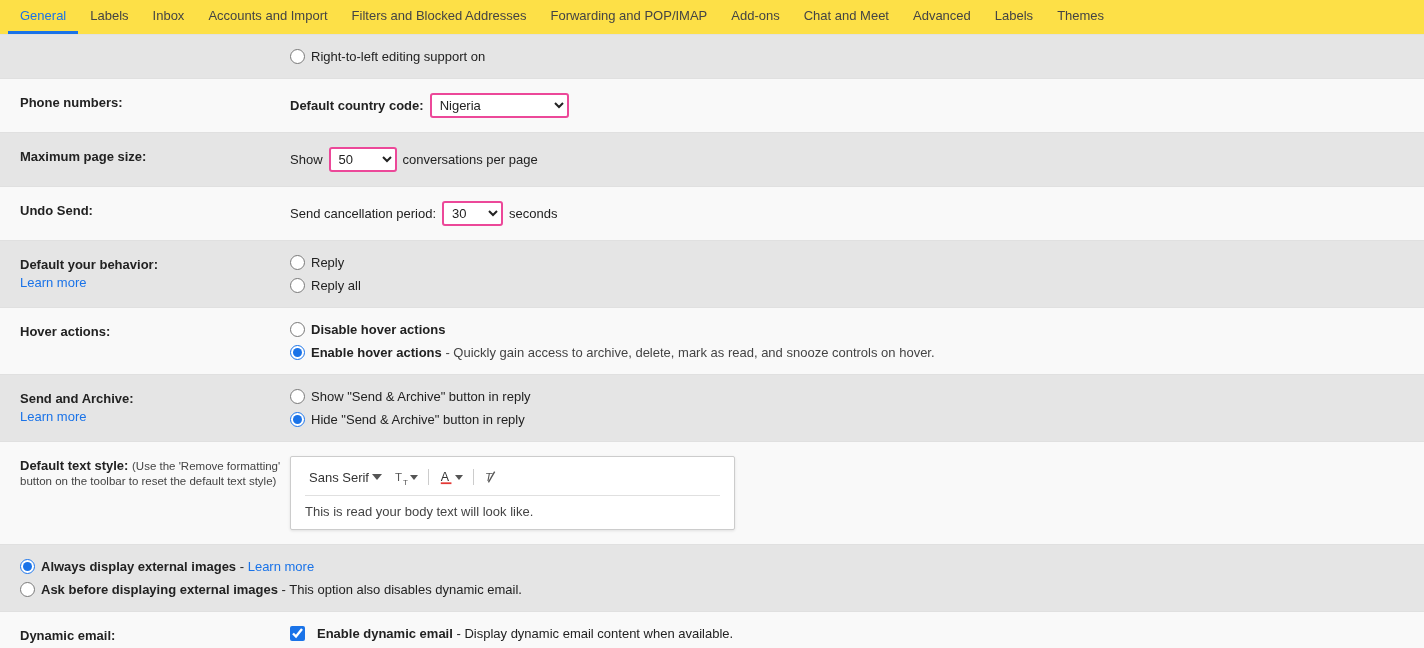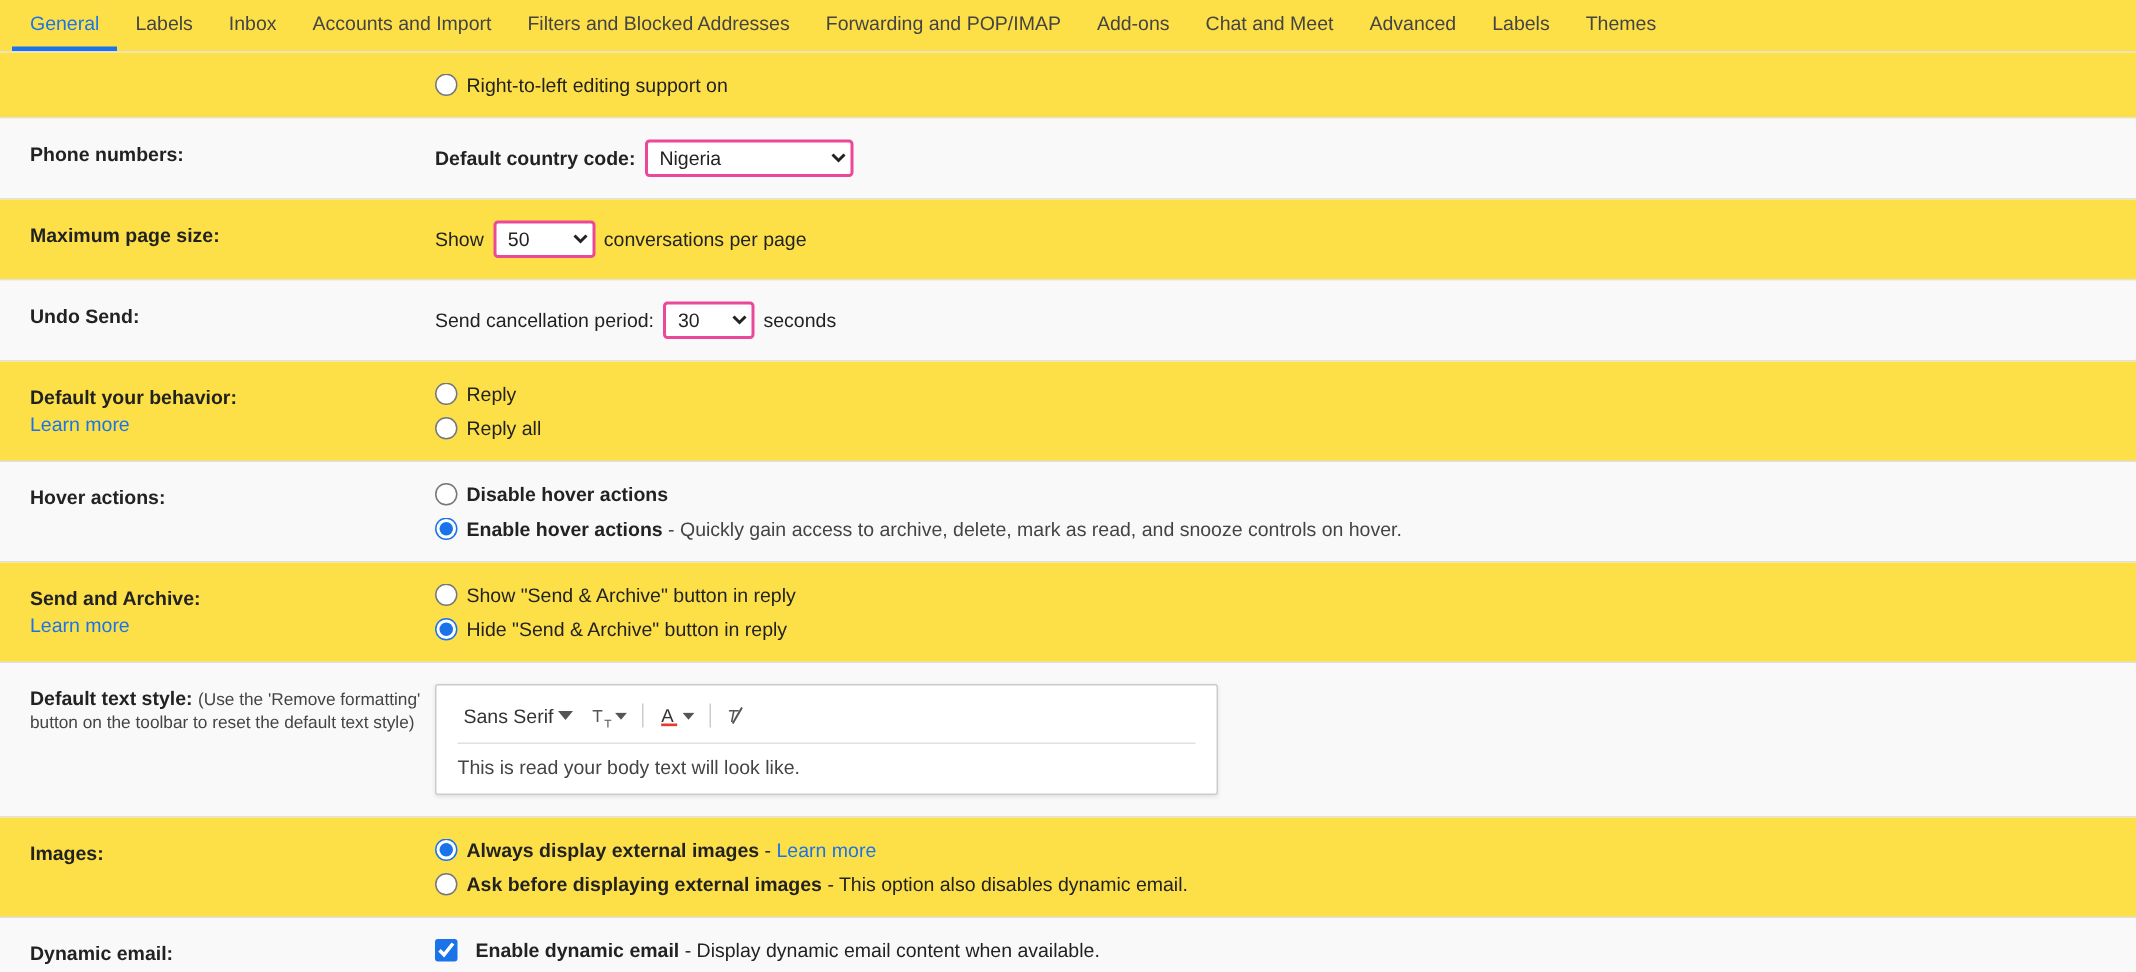--- a/index.html
+++ b/index.html
@@ -42,21 +42,21 @@
       max-width: 1424px;
       padding: 0;
     }
 
     
     .settings-row {
       display: flex;
       align-items: flex-start;
       border-bottom: 1px solid #e0e0e0;
       padding: 14px 20px;
-      background: #fde047;
+      background: #e5e5e5;
     }
     .settings-row:nth-child(even) {
       background: #f9f9f9;
     }
 
     .settings-label {
       width: 270px;
       min-width: 270px;
       font-weight: 700;
       font-size: 13px;
@@ -134,21 +134,21 @@
       gap: 6px;
       flex-wrap: wrap;
     }
 
     
     .text-style-box {
       border: 1px solid #ccc;
       background: #fff;
       border-radius: 2px;
       padding: 10px 14px;
-      width: 522px;
+      width: 445px;
       box-shadow: 0 1px 3px rgba(0,0,0,0.1);
     }
     .text-style-toolbar {
       display: flex;
       align-items: center;
       gap: 4px;
       margin-bottom: 8px;
       border-bottom: 1px solid #e0e0e0;
       padding-bottom: 8px;
     }
@@ -389,23 +389,20 @@
               <line x1="12" y1="3" x2="5" y2="15" stroke="#555" stroke-width="1.5"></line>
             </svg>
           </button>
         </div>
         <div class="text-style-preview">This is read your body text will look like.</div>
       </div>
     </div>
   </div>
 
   <div class="settings-row">
-    <div class="settings-label">
-      <span>Images:</span>
-    </div>
     <div class="settings-value">
       <div class="radio-group">
         <div class="radio-item">
           <input type="radio" name="images" checked="" style="">
           <span>
             <strong>Always display external images</strong> - <a class="link-blue">Learn more</a>
           </span>
         </div>
         <div class="radio-item">
           <input type="radio" name="images" style="">

